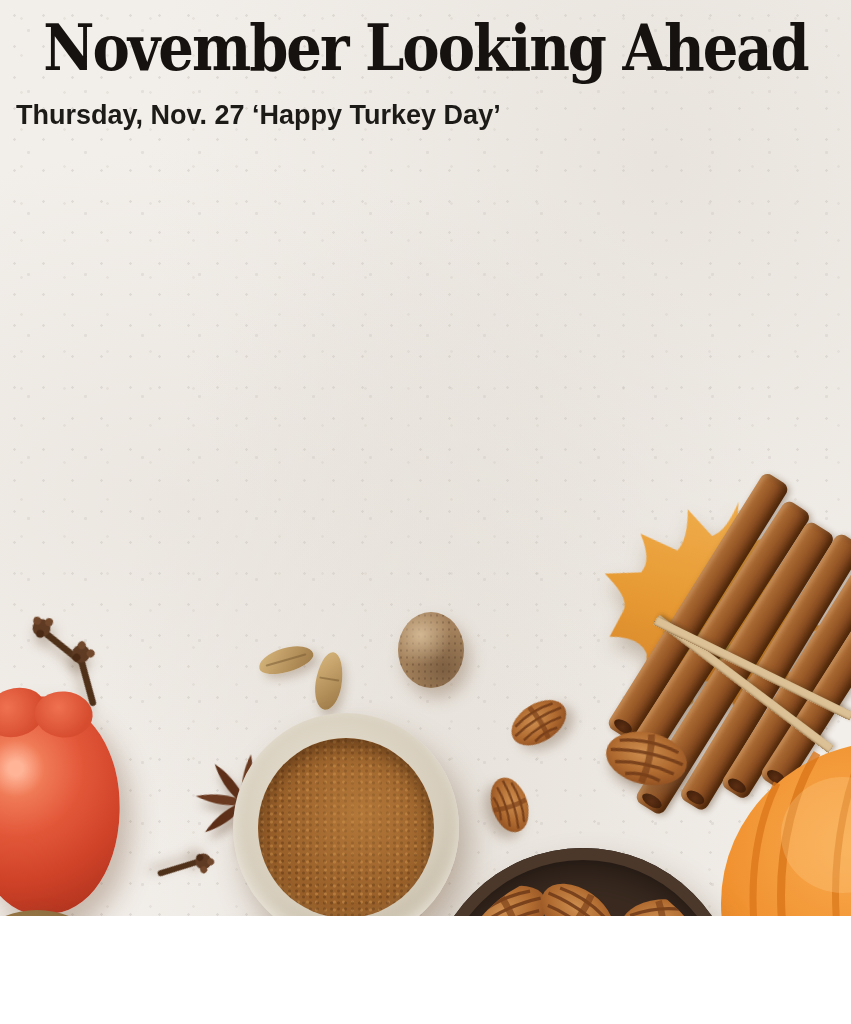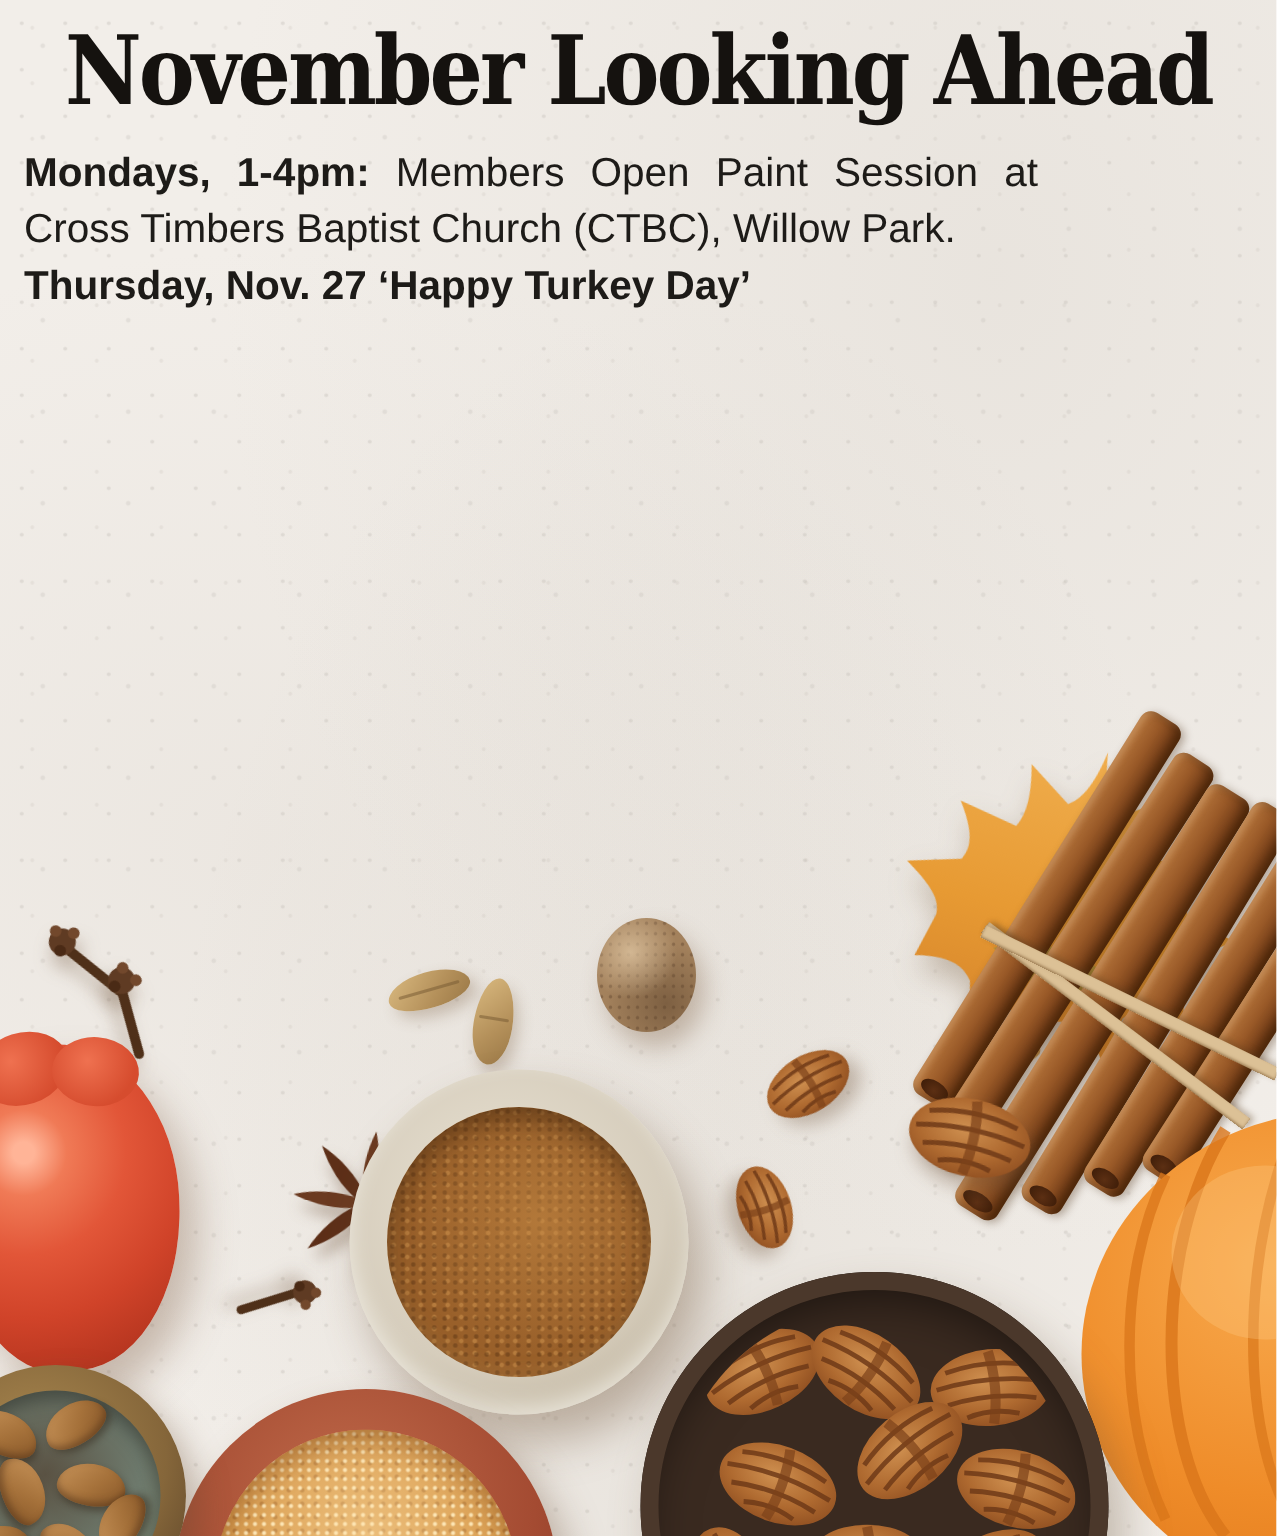--- a/index.html
+++ b/index.html
@@ -1,17 +1,17 @@
 <!DOCTYPE html>
 <html><head>
 <meta charset="utf-8">
 <style>
   html,body{margin:0;padding:0;background:#ffffff;}
   .canvas{
-    position:relative;width:851px;height:1024px;margin:0 auto;overflow:hidden;
+    position:relative;width:851px;height:916px;margin:0 auto;overflow:hidden;
     background-color:#f2eee9;
     background-image:
       radial-gradient(ellipse at 78% 18%, rgba(205,198,188,.25), transparent 55%),
       radial-gradient(ellipse at 20% 55%, rgba(210,202,192,.2), transparent 50%),
       radial-gradient(ellipse at 55% 85%, rgba(196,188,176,.22), transparent 55%),
       radial-gradient(circle, rgba(150,145,138,.20) 1px, transparent 1.5px),
       radial-gradient(circle, rgba(168,160,150,.15) 1px, transparent 1.6px),
       radial-gradient(circle, rgba(120,115,108,.12) 1.2px, transparent 1.9px);
     background-size:100% 100%,100% 100%,100% 100%,29px 31px,43px 37px,57px 61px;
     font-family:"Liberation Sans", sans-serif;
@@ -136,21 +136,20 @@
   .shadow-soft{filter:drop-shadow(4px 8px 6px rgba(110,80,55,.35));}
 </style>
 </head>
 <body>
 
 <div class="canvas">
 
   <div class="title">November Looking Ahead</div>
 
   <div class="events">
-    <p><span class="b">Mondays, 1-4pm:</span><span> Members Open Paint Session at Cross Timbers Baptist Church (CTBC), Willow Park.</span></p>
     <p class="b left">Thursday, Nov. 27 ‘Happy Turkey Day’</p>
   </div>
 
   <div class="photo">
 
     <svg width="0" height="0" style="position:absolute">
       <defs>
         <radialGradient id="pg" cx="45%" cy="40%" r="70%">
           <stop offset="0%" stop-color="#cf9050"></stop>
           <stop offset="55%" stop-color="#af6a30"></stop>

